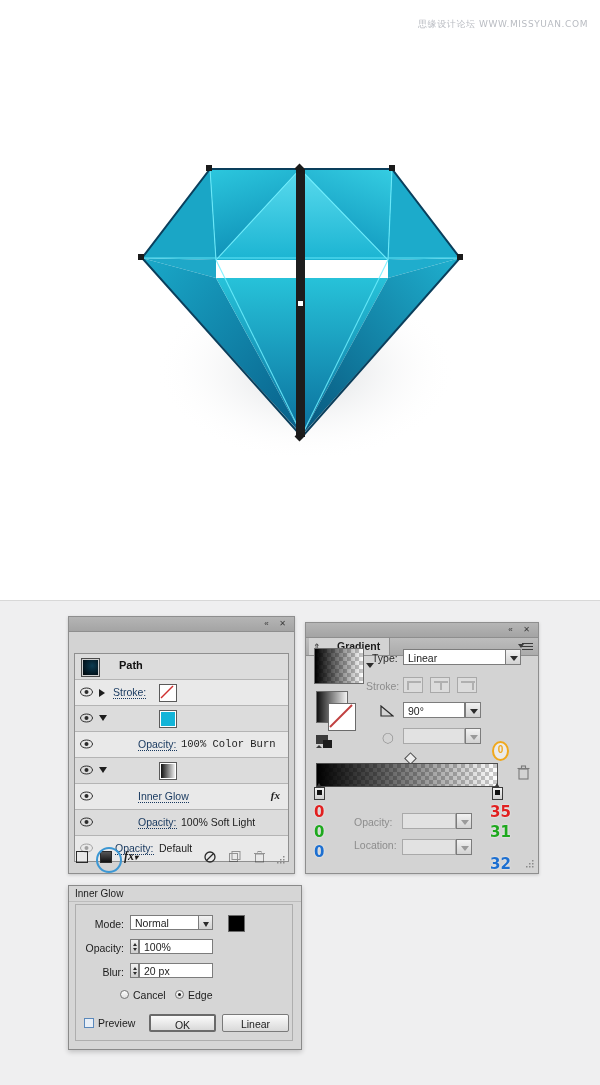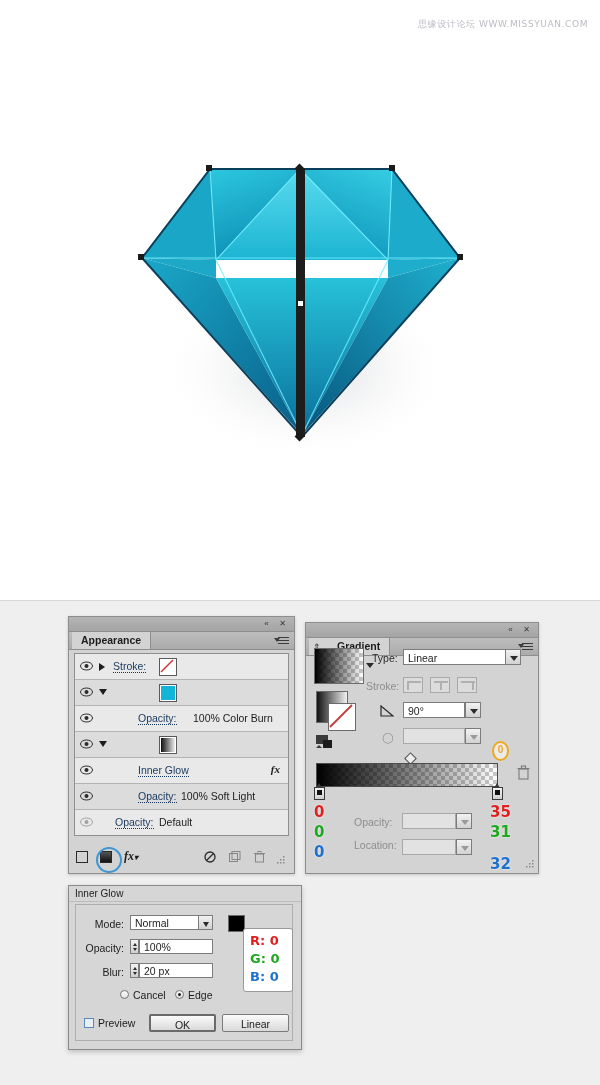--- a/index.html
+++ b/index.html
@@ -343,32 +343,27 @@
     <div class="sel-anchor" style="left:167px;top:145px;"></div>
     <div class="sel-diamond" style="left:166px;top:278px;"></div>
   </div>
 </div>
 
 <div class="panel" id="appearance-panel">
   <div class="panel-titlebar">
     <div class="tb-btn" style="right:22px;">«</div>
     <div class="tb-btn" style="right:6px;">✕</div>
   </div>
-  <div class="panel-tabrow">
-    <div class="panel-tab">Appearance</div>
-    <div class="panel-menu">
-      <span class="tri"></span>
-        <i></i>
-        <i></i>
-        <i></i>
-    </div>
-  </div>
 
   <div id="appearance-list">
 
+    <div class="ap-row">
+      <div class="ap-thumb"></div>
+      <div class="ap-pathname">Path</div>
+    </div>
 
     <div class="ap-row alt">
       <span class="ap-eye">
         <svg width="13" height="10" viewBox="0 0 13 10">
             <ellipse cx="6.5" cy="5" rx="6" ry="4" fill="none" stroke="#2b2b2b" stroke-width="1"></ellipse>
             <circle cx="6.5" cy="5" r="2" fill="#2b2b2b"></circle>
           </svg>
       </span>
       <span class="ap-tri right"></span>
       <span class="ap-label" style="left:38px;">Stroke:</span>
@@ -392,21 +387,21 @@
     </div>
 
     <div class="ap-row alt">
       <span class="ap-eye">
         <svg width="13" height="10" viewBox="0 0 13 10">
             <ellipse cx="6.5" cy="5" rx="6" ry="4" fill="none" stroke="#2b2b2b" stroke-width="1"></ellipse>
             <circle cx="6.5" cy="5" r="2" fill="#2b2b2b"></circle>
           </svg>
       </span>
       <span class="ap-label" style="left:63px;">Opacity:</span>
-      <span class="ap-value" style="left:118px;">100% Color Burn</span>
+      <span class="ap-value" style="left:106px;font-family:Liberation Mono, monospace;">100% Color Burn</span>
     </div>
 
     <div class="ap-row">
       <span class="ap-eye">
         <svg width="13" height="10" viewBox="0 0 13 10">
             <ellipse cx="6.5" cy="5" rx="6" ry="4" fill="none" stroke="#2b2b2b" stroke-width="1"></ellipse>
             <circle cx="6.5" cy="5" r="2" fill="#2b2b2b"></circle>
           </svg>
       </span>
       <span class="ap-tri down"></span>
@@ -612,25 +607,20 @@
     <span id="ig-color"></span>
 
     <span class="ig-label" style="left:0px;top:37px;width:48px;">Opacity:</span>
     <span class="spinner" style="left:54px;top:34px;"></span>
     <span class="ig-field" style="left:63px;top:34px;width:74px;">100%</span>
 
     <span class="ig-label" style="left:8px;top:61px;width:40px;">Blur:</span>
     <span class="spinner" style="left:54px;top:58px;"></span>
     <span class="ig-field" style="left:63px;top:58px;width:74px;">20 px</span>
 
-    <span id="ig-rgbbox">
-      <span class="ig-rgbline rgb-r" style="top:4px;">R: 0</span>
-      <span class="ig-rgbline rgb-g" style="top:22px;">G: 0</span>
-      <span class="ig-rgbline rgb-b" style="top:40px;">B: 0</span>
-    </span>
 
     <span class="radio" style="left:44px;top:85px;"></span>
     <span class="radio-label" style="left:57px;top:84px;">Cancel</span>
     <span class="radio on" style="left:99px;top:85px;"></span>
     <span class="radio-label" style="left:112px;top:84px;">Edge</span>
 
     <span class="checkbox" style="left:8px;top:113px;"></span>
     <span class="radio-label" style="left:22px;top:112px;">Preview</span>
 
     <span class="dlg-btn default" style="left:73px;top:109px;width:67px;">OK</span>

